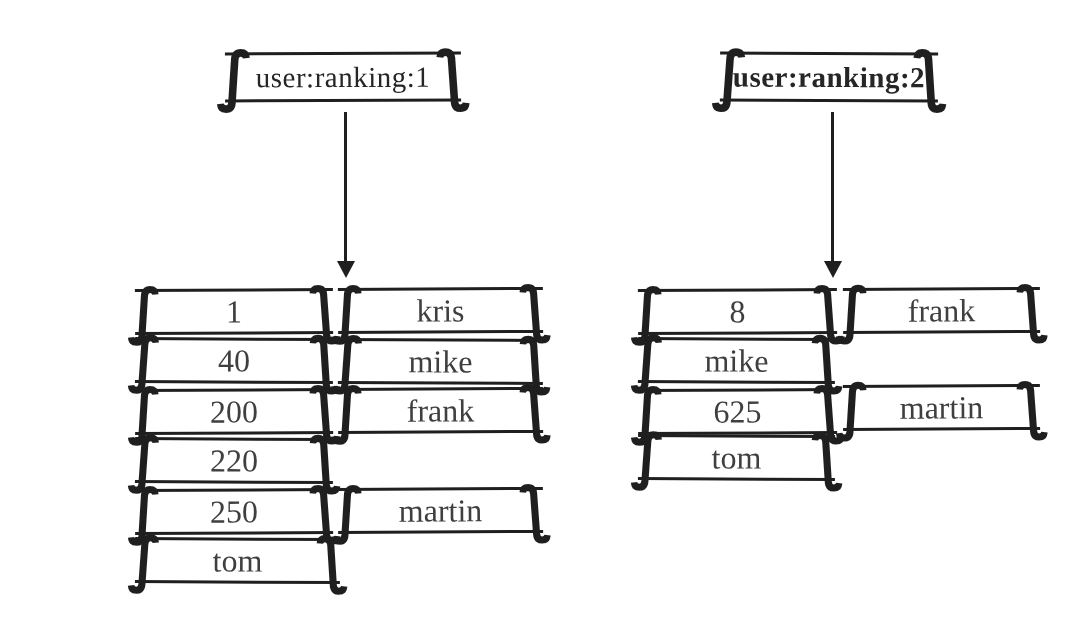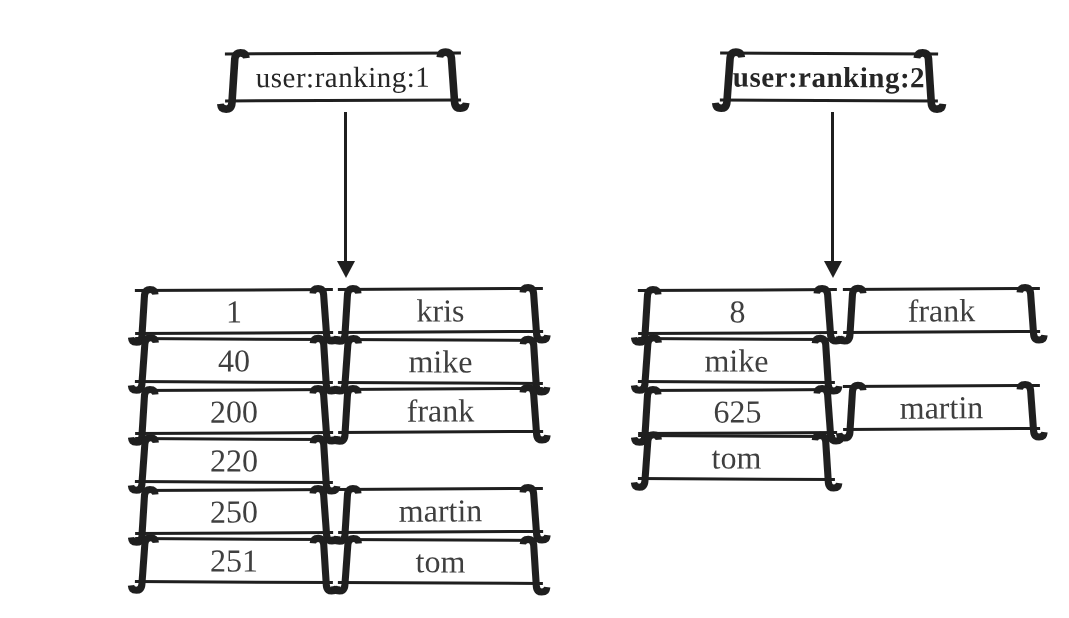--- a/index.html
+++ b/index.html
@@ -166,23 +166,20 @@
     </div>
     <div class="zrow">
       <div class="cell score">
           <span>250</span>
         </div>
       <div class="cell member">
           <span>martin</span>
         </div>
     </div>
     <div class="zrow">
-      <div class="cell score">
-          <span>251</span>
-        </div>
       <div class="cell member">
           <span>tom</span>
         </div>
     </div>
   </div>
 
   <div class="ztable ztable-2">
     <div class="zrow">
       <div class="cell score">
           <span>8</span>

